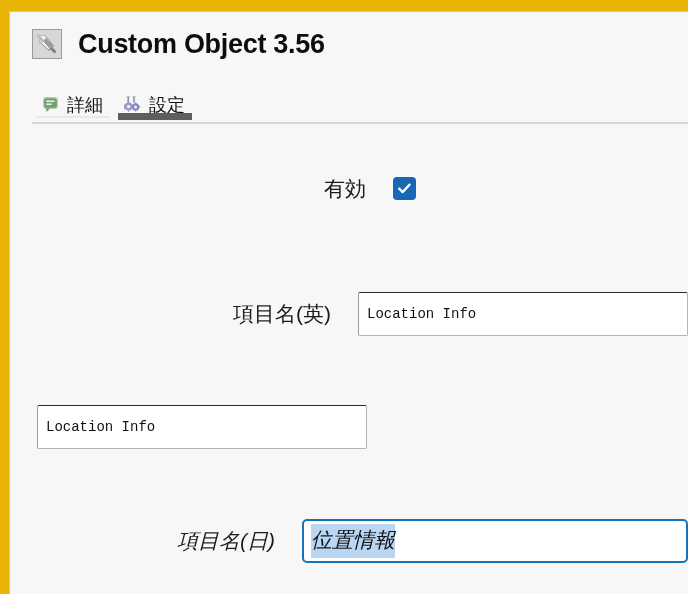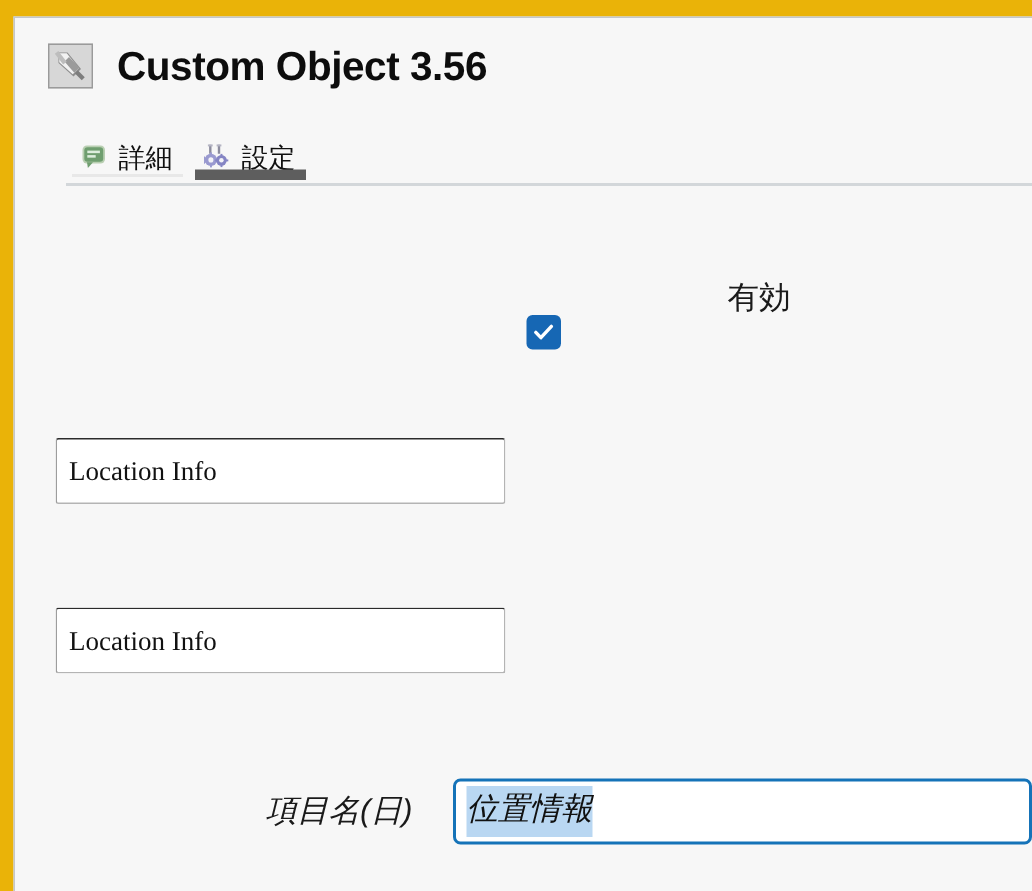--- a/index.html
+++ b/index.html
@@ -68,21 +68,21 @@
     font-weight: bold;
     color: #0d0d0d;
     letter-spacing: -0.3px;
     line-height: 1;
     white-space: nowrap;
   }
 
   
   .tabs {
     position: absolute;
-    left: 34px;
+    left: 22px;
     top: 79px;
     right: 0;
     height: 33px;
     text-align: center;
   }
   .tab-strip {
     position: absolute;
     left: 0;
     top: 0;
     display: flex;
@@ -163,25 +163,25 @@
     display: flex;
     align-items: center;
     justify-content: center;
     cursor: pointer;
     box-sizing: border-box;
   }
   .checkbox svg { display:block; }
 
   
   .text-input {
-    width: 300px;
+    width: 330px;
     height: 44px;
     box-sizing: border-box;
-    font-family: Liberation Serif, serif;
-    font-size: 18px;
+    font-family: Liberation Mono, monospace;
+    font-size: 14px;
     color: #111111;
     padding: 0 8px;
     background: #ffffff;
     outline: none;
   }
   .text-input.normal {
     border: 1px solid #b4b4b4;
     border-top-color: #2b2b2b;
     border-left-color: #9d9d9d;
     border-radius: 2px;
@@ -278,32 +278,33 @@
           </div>
 
         </div>
         <div class="tabs-baseline"></div>
       </div>
 
     </div>
 
     <div class="form">
 
-      <div class="field-row" style="top:63px;flex-direction:column;">
+      <div class="field-row" style="top:53px;">
         <div class="field-label">有効</div>
         <div class="field-control">
           <span class="checkbox">
             <svg width="17" height="17" viewBox="0 0 17 17">
               <path d="M3.2 8.6 L6.6 12.1 L13.6 4.6" stroke="#ffffff" stroke-width="2.3" fill="none" stroke-linecap="round" stroke-linejoin="round"></path>
             </svg>
           </span>
         </div>
       </div>
 
       <div class="field-row" style="top:168px;">
+        <div class="field-label">項目名(英)</div>
         <div class="field-control">
           <input class="text-input normal" type="text" value="Location Info" style="">
         </div>
       </div>
 
       <div class="field-row" style="top:281px;">
         <div class="field-control">
           <input class="text-input normal" type="text" value="Location Info" style="">
         </div>
       </div>

